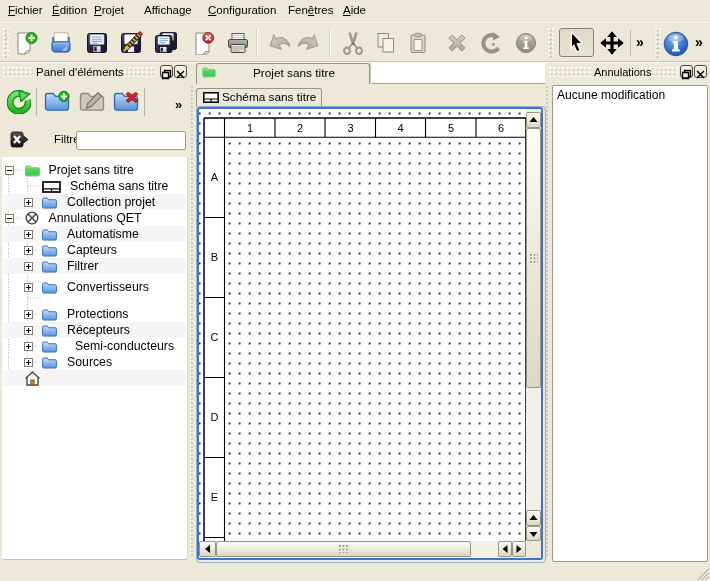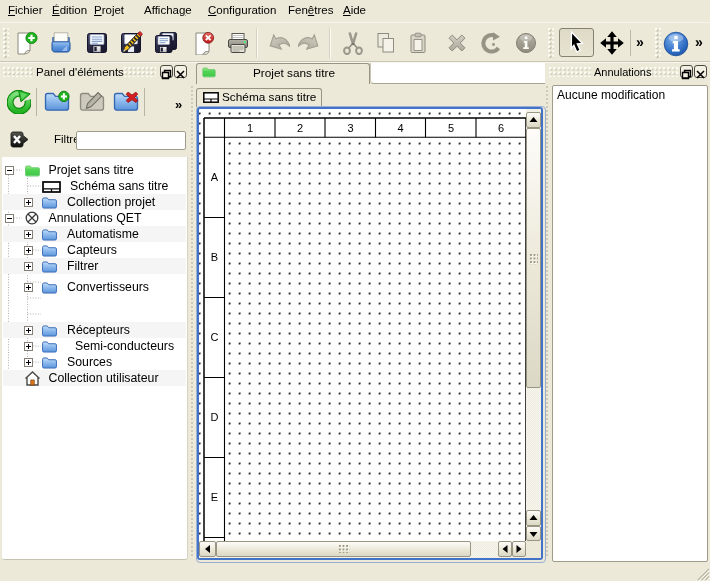--- a/index.html
+++ b/index.html
@@ -301,20 +301,30 @@
 <div class="treerow" style="top:122px">
       <svg style="position:absolute;left:21px;top:3.5px" width="9" height="9" viewBox="0 0 9 9">
         <rect x="0.5" y="0.5" width="8" height="8" fill="#fff" stroke="#848078"></rect>
         <path d="M2 4.5h5M4.5 2v5" stroke="#000" stroke-width="1"></path>
       </svg>
       <svg style="position:absolute;left:38px;top:1.5px" width="17" height="13" viewBox="0 0 17 14">
         <use href="#folder" fill="url(#gFold2)" stroke="#3668b4" stroke-width="1"></use>
       </svg>
       <span style="position:absolute;left:64px;top:0px">Convertisseurs</span>
     </div>
+<div class="treerow" style="top:149px">
+      <svg style="position:absolute;left:21px;top:3.5px" width="9" height="9" viewBox="0 0 9 9">
+        <rect x="0.5" y="0.5" width="8" height="8" fill="#fff" stroke="#848078"></rect>
+        <path d="M2 4.5h5M4.5 2v5" stroke="#000" stroke-width="1"></path>
+      </svg>
+      <svg style="position:absolute;left:38px;top:1.5px" width="17" height="13" viewBox="0 0 17 14">
+        <use href="#folder" fill="url(#gFold2)" stroke="#3668b4" stroke-width="1"></use>
+      </svg>
+      <span style="position:absolute;left:64px;top:0px">Protections</span>
+    </div>
 <div class="treerow alt" style="top:165px">
       <svg style="position:absolute;left:21px;top:3.5px" width="9" height="9" viewBox="0 0 9 9">
         <rect x="0.5" y="0.5" width="8" height="8" fill="#fff" stroke="#848078"></rect>
         <path d="M2 4.5h5M4.5 2v5" stroke="#000" stroke-width="1"></path>
       </svg>
       <svg style="position:absolute;left:38px;top:1.5px" width="17" height="13" viewBox="0 0 17 14">
         <use href="#folder" fill="url(#gFold2)" stroke="#3668b4" stroke-width="1"></use>
       </svg>
       <span style="position:absolute;left:64px;top:0px">Récepteurs</span>
     </div>
@@ -336,21 +346,20 @@
       <svg style="position:absolute;left:38px;top:1.5px" width="17" height="13" viewBox="0 0 17 14">
         <use href="#folder" fill="url(#gFold2)" stroke="#3668b4" stroke-width="1"></use>
       </svg>
       <span style="position:absolute;left:64px;top:0px">Sources</span>
     </div>
 <div class="treerow alt" style="top:213px">
       <svg style="position:absolute;left:21px;top:0.5px" width="17" height="15" viewBox="0 0 17 15">
         <path d="M1.5 7.5 L8.5 1 L15.5 7.5 M3 6.5 V14 H14 V6.5" fill="#fff" stroke="#4a4a45" stroke-width="1.4"></path>
         <rect x="6.8" y="9" width="3.4" height="5" fill="#e07818" stroke="#7a3c08" stroke-width="0.7"></rect>
       </svg>
-      <span style="position:absolute;left:45.5px;top:0px">Collection utilisateur</span>
     </div>
 </div>
 
 <div class="abs" style="left:370px;top:63px;width:175px;height:21px;background:#fff;border-bottom:1px solid #a6a390;border-left:1px solid #c8c5b4;border-radius:0 0 0 4px;box-sizing:border-box"></div>
 <div class="abs" style="left:196px;top:63px;width:174px;height:21px;background:#ece9d8;border:1px solid #999583;border-bottom:none;border-radius:3px 3px 0 0;box-sizing:border-box"></div>
 <svg class="abs" style="left:202px;top:66px" width="14" height="12" viewBox="0 0 17 14">
  <use href="#folder" fill="url(#gFoldG)" stroke="#59c163" stroke-width="0.8"></use>
 </svg>
 <div class="abs" style="left:253px;top:66px;font-size:11.8px">Projet sans titre</div>
 <div class="abs" style="left:196px;top:88px;width:126px;height:19px;background:#ece9d8;border:1px solid #999583;border-bottom:none;border-radius:3px 3px 0 0;box-sizing:border-box"></div>

